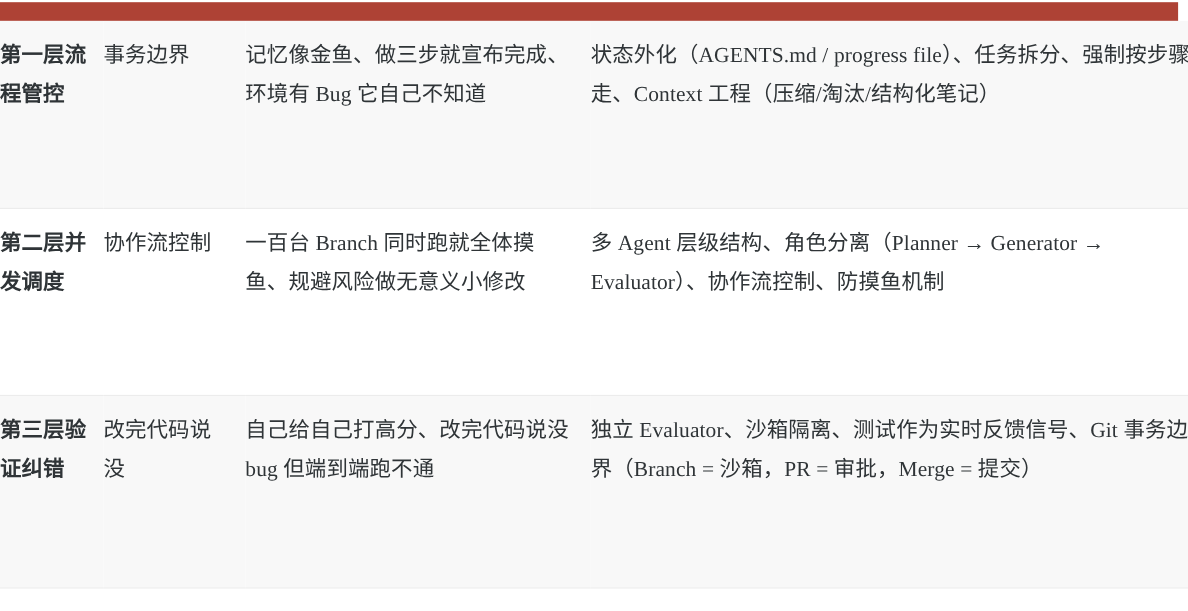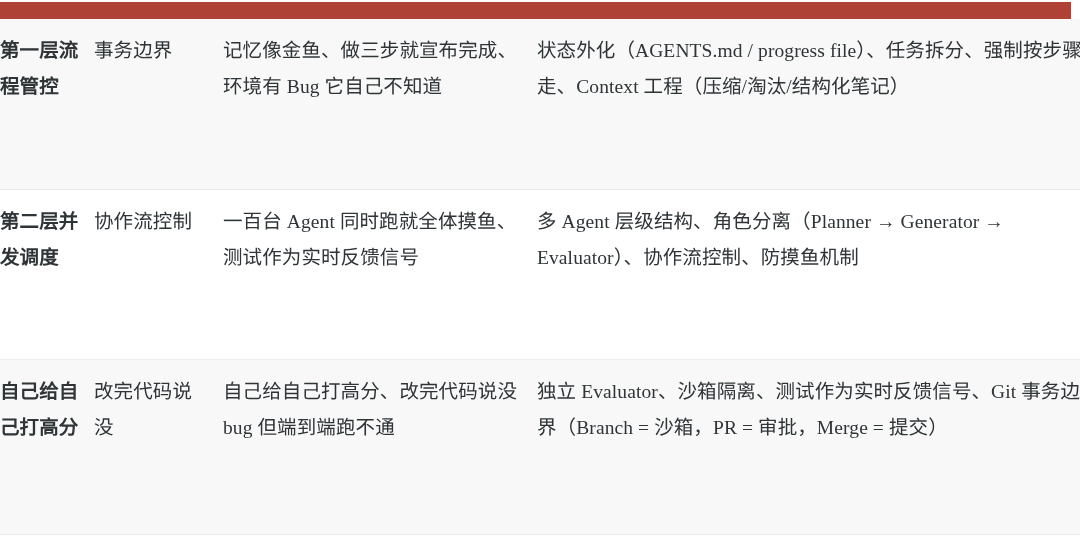--- a/index.html
+++ b/index.html
@@ -103,30 +103,30 @@
       </tr>
 
       <tr class="plain" data-name="table-row" style="border-bottom-color: rgb(236, 236, 236);">
         <td class="col-layer" data-name="cell-layer">
           <span class="cell-text" data-name="layer-label">第二层并发调度</span>
         </td>
         <td class="col-problem" data-name="cell-problem">
           <span class="cell-text" data-name="problem-label">协作流控制</span>
         </td>
         <td class="col-symptom" data-name="cell-symptom">
-          <span class="cell-text" data-name="symptom-label">一百台 Agent 同时跑就全体摸鱼、测试作为实时反馈信号</span>
+          <span class="cell-text" data-name="symptom-label">一百台 Branch 同时跑就全体摸鱼、规避风险做无意义小修改</span>
         </td>
         <td class="col-solution" data-name="cell-solution">
           <span class="cell-text" data-name="solution-label">多 Agent 层级结构、角色分离（Planner → Generator → Evaluator）、协作流控制、防摸鱼机制</span>
         </td>
       </tr>
 
       <tr class="shaded" data-name="table-row" style="background: rgb(248, 248, 248); border-bottom-color: rgb(236, 236, 236);">
         <td class="col-layer" data-name="cell-layer">
-          <span class="cell-text" data-name="layer-label">自己给自己打高分</span>
+          <span class="cell-text" data-name="layer-label">第三层验证纠错</span>
         </td>
         <td class="col-problem" data-name="cell-problem">
           <span class="cell-text" data-name="problem-label">改完代码说没</span>
         </td>
         <td class="col-symptom" data-name="cell-symptom">
           <span class="cell-text" data-name="symptom-label">自己给自己打高分、改完代码说没 bug 但端到端跑不通</span>
         </td>
         <td class="col-solution" data-name="cell-solution">
           <span class="cell-text" data-name="solution-label">独立 Evaluator、沙箱隔离、测试作为实时反馈信号、Git 事务边界（Branch = 沙箱，PR = 审批，Merge = 提交）</span>
         </td>

